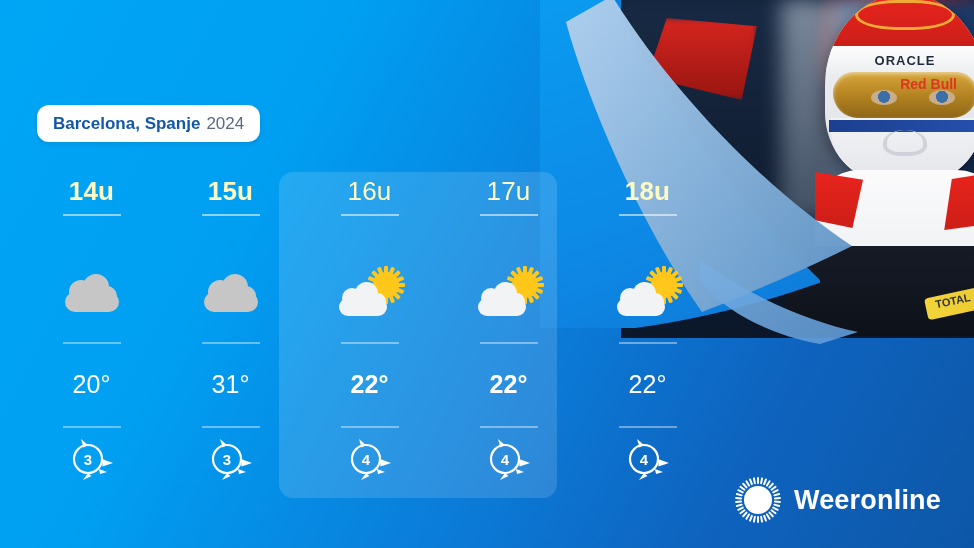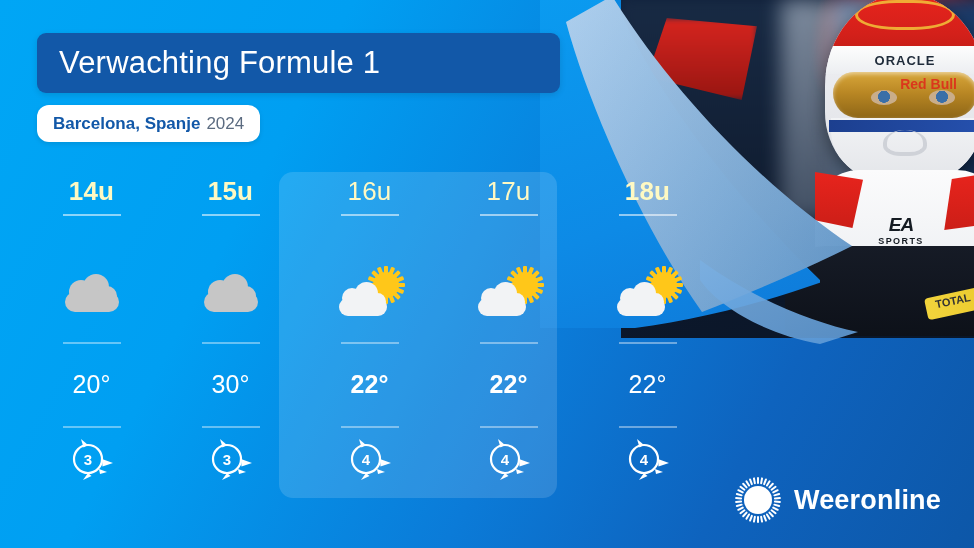--- a/index.html
+++ b/index.html
@@ -321,42 +321,35 @@
           <div class="eye r"></div>
         </div>
         <div class="chin"></div>
         <div class="chin-blue"></div>
         <div class="chin-strap"></div>
       </div>
 
       <div class="balaclava"></div>
       <div class="bala-red-l"></div>
       <div class="bala-red-r"></div>
-      <div class="ea-badge">
-        <span class="ea">EA</span>
-        <span class="sports">SPORTS</span>
-      </div>
 
       <div class="suit">
 
         <div class="yellow">
           <span class="yellow-txt">TOTAL</span>
         </div>
       </div>
     </div>
   </div>
 
   <div class="wedge-blue"></div>
   <div class="peel-light"></div>
   <div class="peel-shadow"></div>
   <div class="peel-tip"></div>
 
-  <div class="title-bar">
-    <span class="title">Verwachting Formule 1</span>
-  </div>
 
   <div class="loc-badge">
     <span class="place">Barcelona, Spanje</span>
     <span class="year">2024</span>
   </div>
 
   <div class="highlight"></div>
 
   <div class="cols" id="cols">
       <div class="col dim">
@@ -396,21 +389,21 @@
         <div class="icon-slot">
           <div class="cloud-gray">
             <div class="b cg1"></div>
             <div class="b cg2"></div>
             <div class="b cg3"></div>
             <div class="base"></div>
           </div>
         </div>
         <div class="rule soft"></div>
         <div class="sp2"></div>
-        <div class="temp">30°</div>
+        <div class="temp">31°</div>
         <div class="sp3"></div>
         <div class="rule soft"></div>
         <div class="wind-slot">
           <div class="wind">
             <svg width="52" height="46" viewBox="0 0 52 46">
               <circle cx="22" cy="23" r="14" fill="none" stroke="#ffffff" stroke-width="2.2"></circle>
               <path d="M22 9 L15 3 L17.5 11.5 Z" fill="#ffffff"></path>
               <path d="M22 37 L17 44 L25.5 40 Z" fill="#ffffff"></path>
               <path d="M36 23 L47 27 L36.5 30.5 Z" fill="#ffffff"></path>
               <path d="M33 33 L41 36 L34 38 Z" fill="#ffffff"></path>

